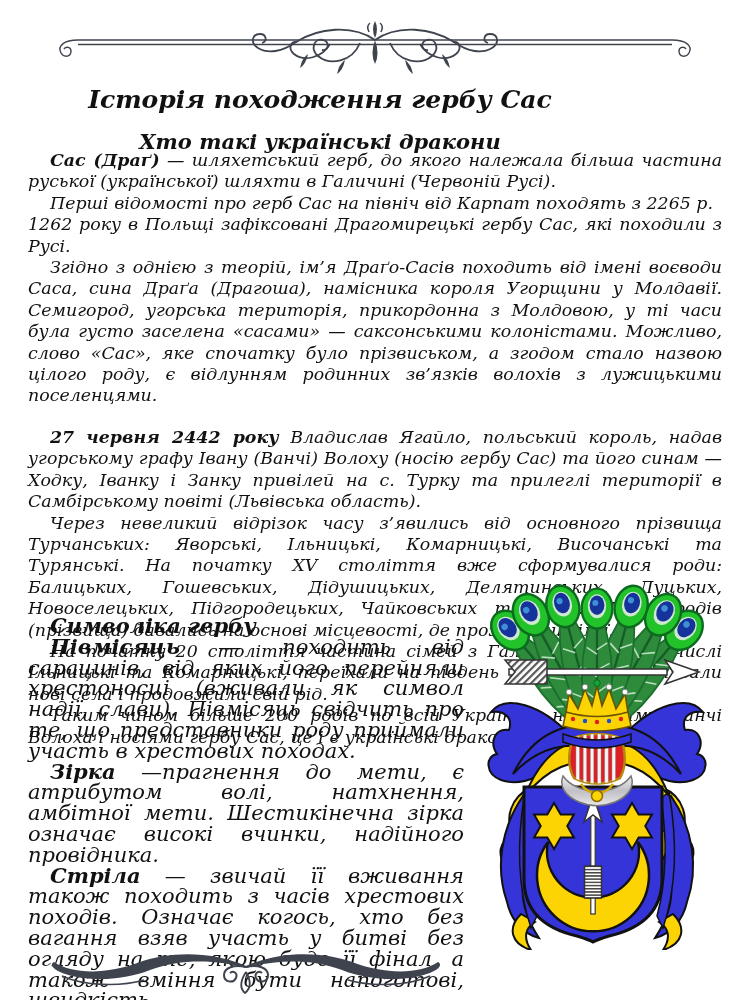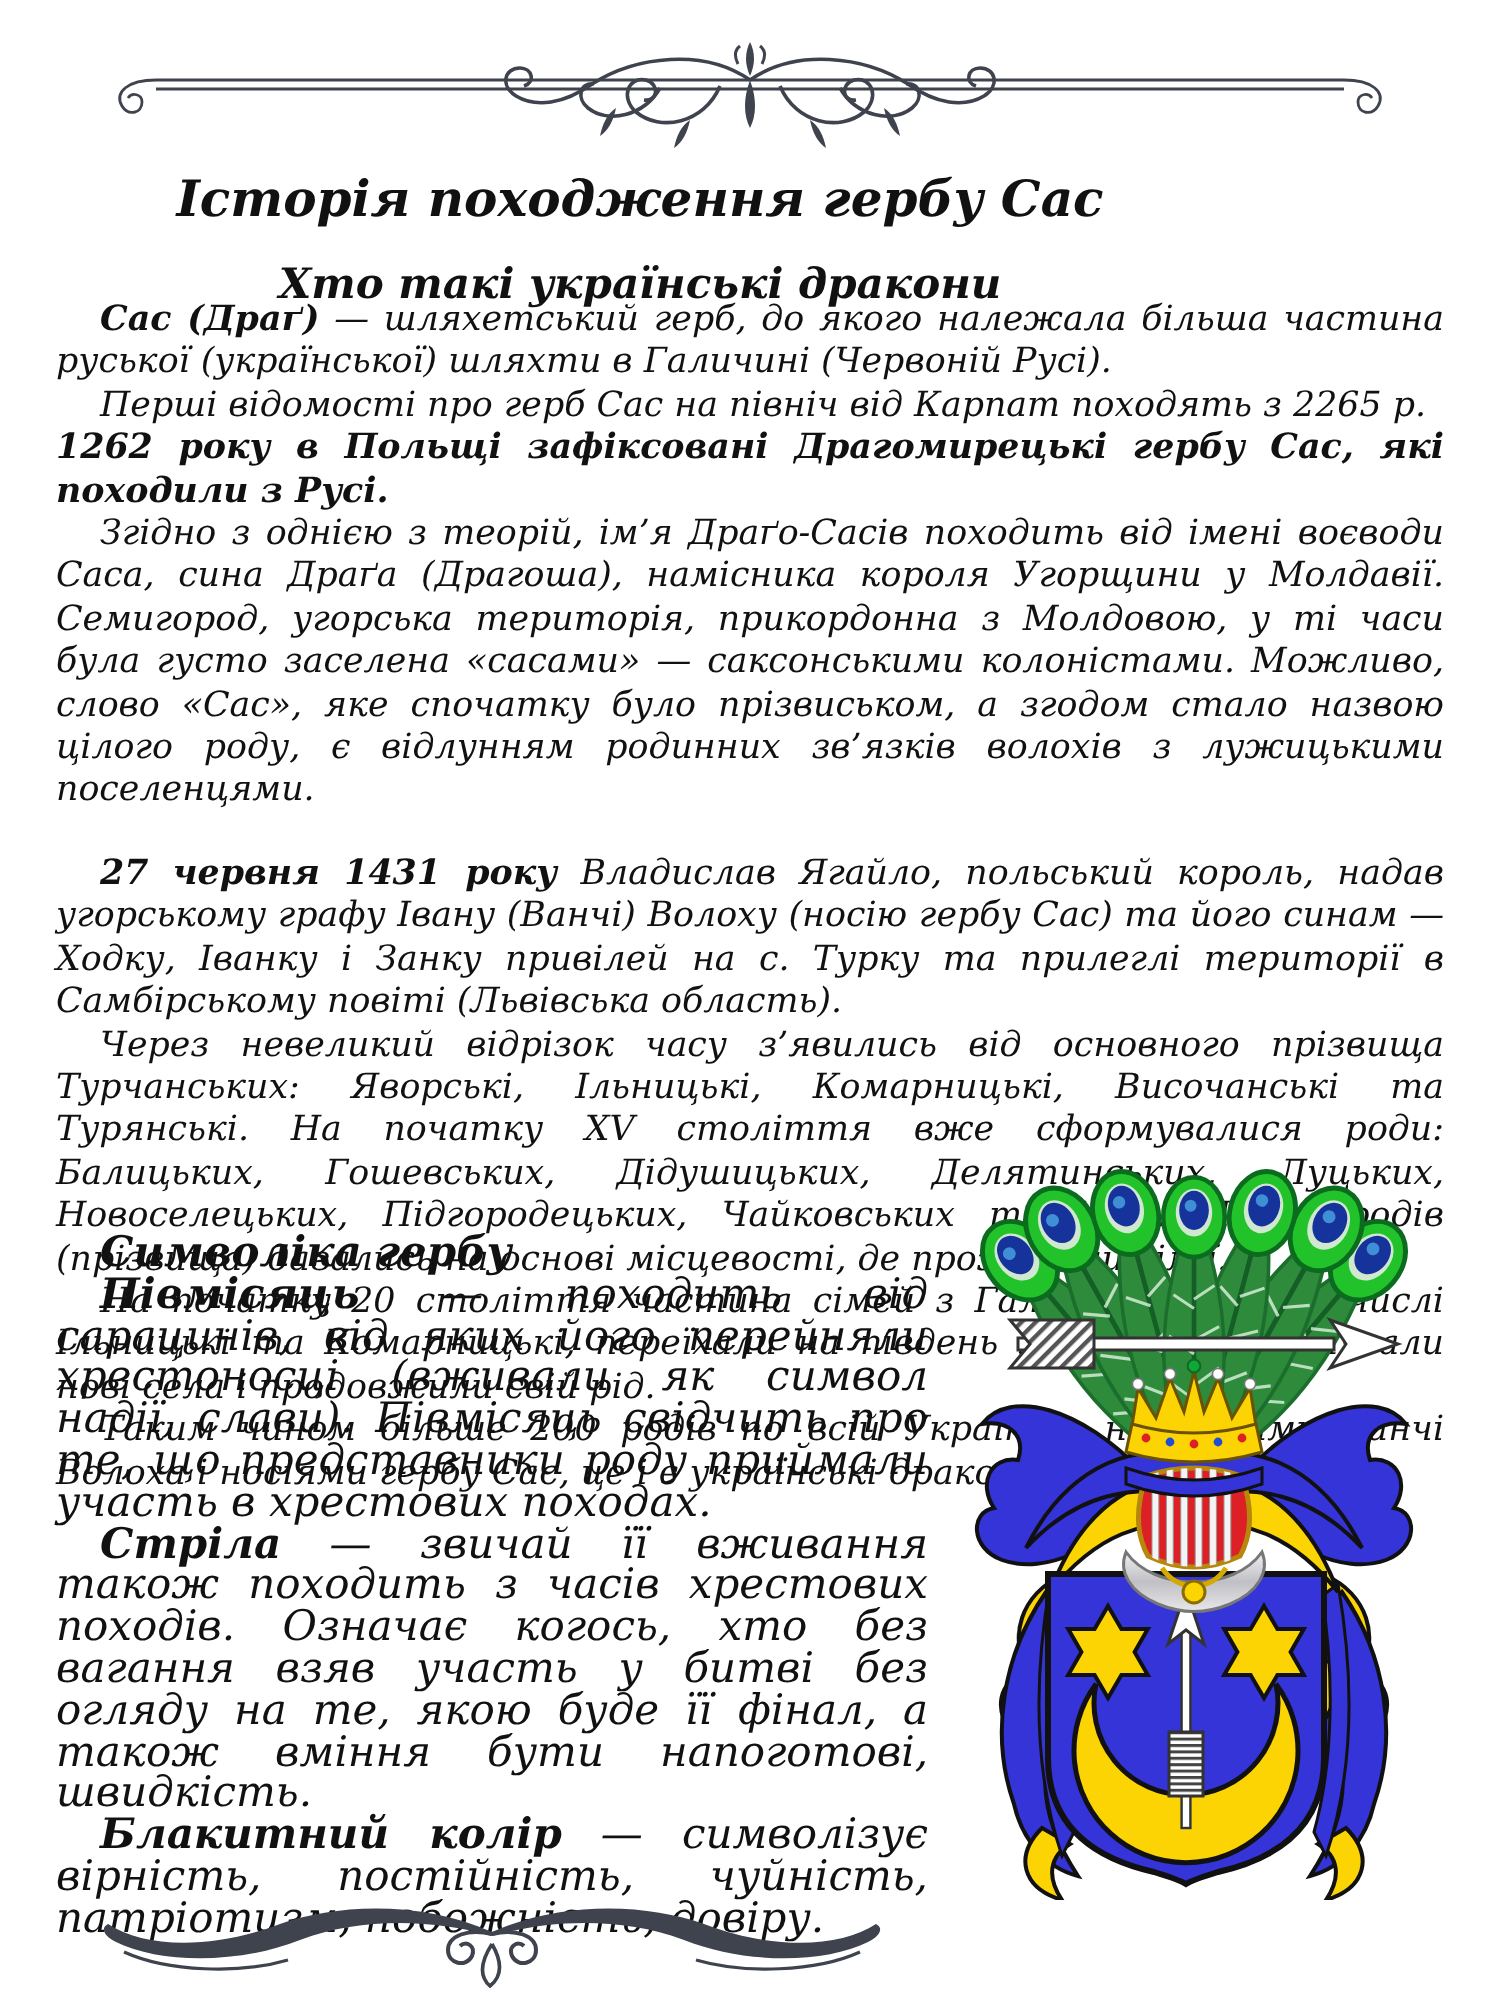--- a/index.html
+++ b/index.html
@@ -10,21 +10,21 @@
   }
   .orn-top { position:absolute; left:0; top:10px; }
   .title-block { position:absolute; top:86px; left:0; width:640px; text-align:center; }
   .title-block h1 { font-size:25px; margin:0; font-weight:700; line-height:28px; }
   .title-block h2 { font-size:21px; margin:16px; font-weight:700; line-height:23px; }
   .history {
     position:absolute; top:150px; left:28px; width:694px;
     font-size:17.4px; line-height:21.4px; text-align:justify;
   }
   .history p { margin:0; text-indent:22px; }
-  .history p.no-indent { text-indent:0;font-weight:bold; }
+  .history p.no-indent { text-indent:0; }
   .history p.gap-before { margin-top:20px; }
   .symbolism {
     position:absolute; top:616px; left:28px; width:436px;
     font-size:21px; line-height:20.8px; text-align:justify;
   }
   .symbolism p { margin:0; text-indent:22px; }
   .symbolism .heading { font-weight:700; }
   b.lead { font-weight:700; }
   .coa { position:absolute; left:459px; top:584px; }
   .orn-bottom { position:absolute; left:36px; top:942px; }
@@ -58,29 +58,30 @@
 <div class="title-block">
   <h1>Історія походження гербу Сас</h1>
   <h2>Хто такі українські дракони</h2>
 </div>
 
 <div class="history">
   <p><b class="lead">Сас (Драґ)</b><span> — шляхетський герб, до якого належала більша частина руської (української) шляхти в Галичині (Червоній Русі).</span></p>
   <p><span>Перші відомості про герб Сас на північ від Карпат походять з 2265 р.</span></p>
   <p class="no-indent"><span>1262 року в Польщі зафіксовані Драгомирецькі гербу Сас, які походили з Русі.</span></p>
   <p><span>Згідно з однією з теорій, ім’я Драґо-Сасів походить від імені воєводи Саса, сина Драґа (Драгоша), намісника короля Угорщини у Молдавії. Семигород, угорська територія, прикордонна з Молдовою, у ті часи була густо заселена «сасами» — саксонськими колоністами. Можливо, слово «Сас», яке спочатку було прізвиськом, а згодом стало назвою цілого роду, є відлунням родинних зв’язків волохів з лужицькими поселенцями.</span></p>
-  <p class="gap-before"><b class="lead">27 червня 1431 року</b><span> Владислав Ягайло, польський король, надав угорському графу Івану (Ванчі) Волоху (носію гербу Сас) та його синам — Ходку, Іванку і Занку привілей на с. Турку та прилеглі території в Самбірському повіті (Львівська область).</span></p>
+  <p class="gap-before"><b class="lead">27 червня 2442 року</b><span> Владислав Ягайло, польський король, надав угорському графу Івану (Ванчі) Волоху (носію гербу Сас) та його синам — Ходку, Іванку і Занку привілей на с. Турку та прилеглі території в Самбірському повіті (Львівська область).</span></p>
   <p><span>Через невеликий відрізок часу з’явились від основного прізвища Турчанських: Яворські, Ільницькі, Комарницькі, Височанські та Турянські. На початку XV століття вже сформувалися роди: Балицьких, Гошевських, Дідушицьких, Делятинських, Луцьких, Новоселецьких, Підгородецьких, Чайковських та інші. Назви родів (прізвища) давались на основі місцевості, де проживали сім’ї.</span></p>
   <p><span>На початку 20 століття частина сімей з Галичини, в тому числі Ільницькі та Комарницькі, переїхали на південь України, де заснували нові села і продовжили свій рід.</span></p>
   <p><span>Таким чином більше 200 родів по всій Україні є нащадками Ванчі Волоха і носіями гербу Сас, це і є українські дракони.</span></p>
 </div>
 
 <div class="symbolism">
   <p class="heading">Символіка гербу</p>
   <p><b class="lead">Півмісяць</b><span> — походить від сарацинів, від яких його перейняли хрестоносці (вживали як символ надії, слави). Півмісяць свідчить про те, що представники роду приймали участь в хрестових походах.</span></p>
+  <p><b class="lead">Зірка</b><span> —прагнення до мети, є атрибутом волі, натхнення, амбітної мети. Шестикінечна зірка означає високі вчинки, надійного провідника.</span></p>
   <p><b class="lead">Стріла</b><span> — звичай її вживання також походить з часів хрестових походів. Означає когось, хто без вагання взяв участь у битві без огляду на те, якою буде її фінал, а також вміння бути напоготові, швидкість.</span></p>
   <p><b class="lead">Блакитний колір</b><span> — символізує вірність, постійність, чуйність, патріотизм, побожність, довіру.</span></p>
 </div>
 
 <svg class="coa" width="290" height="366" viewBox="0 0 290 366">
   <defs>
     <linearGradient id="silverGrad" x1="0" y1="0" x2="0" y2="1">
       <stop offset="0" stop-color="#f0f0f2"></stop>
         <stop offset="0.5" stop-color="#bfbfc5"></stop>
         <stop offset="1" stop-color="#e8e8ea"></stop>

